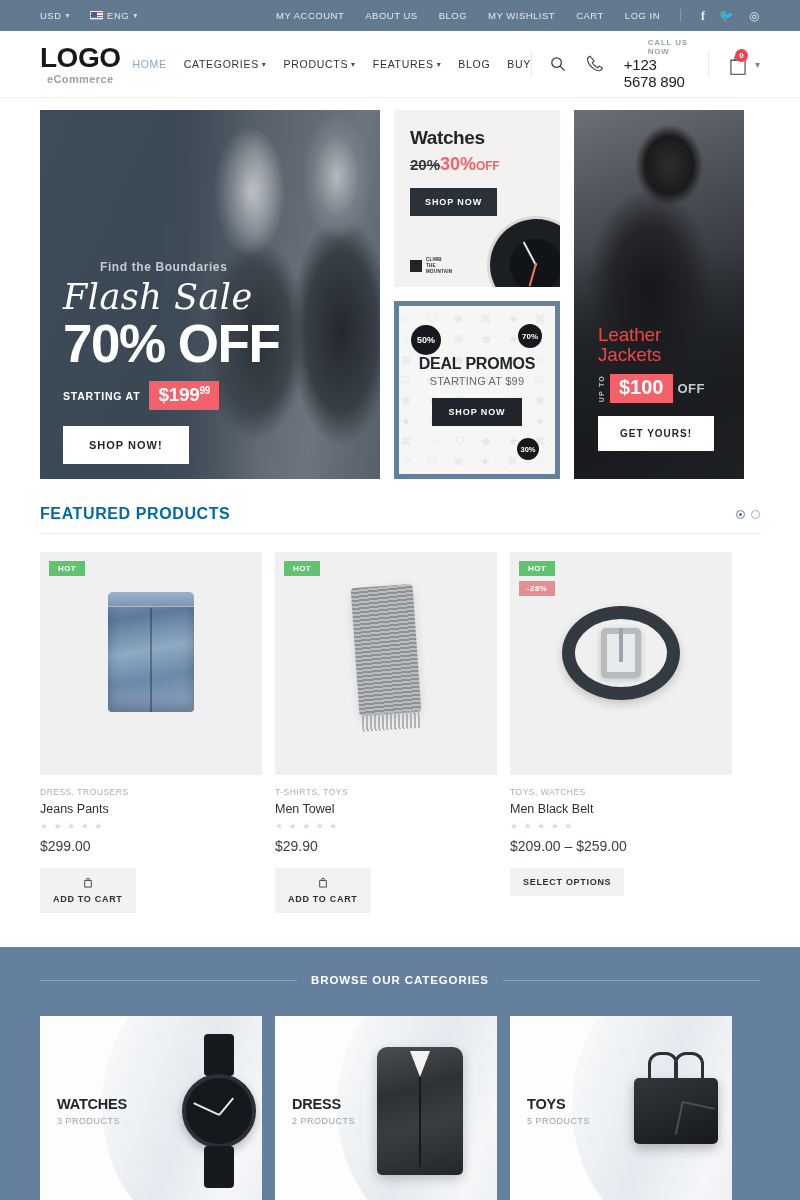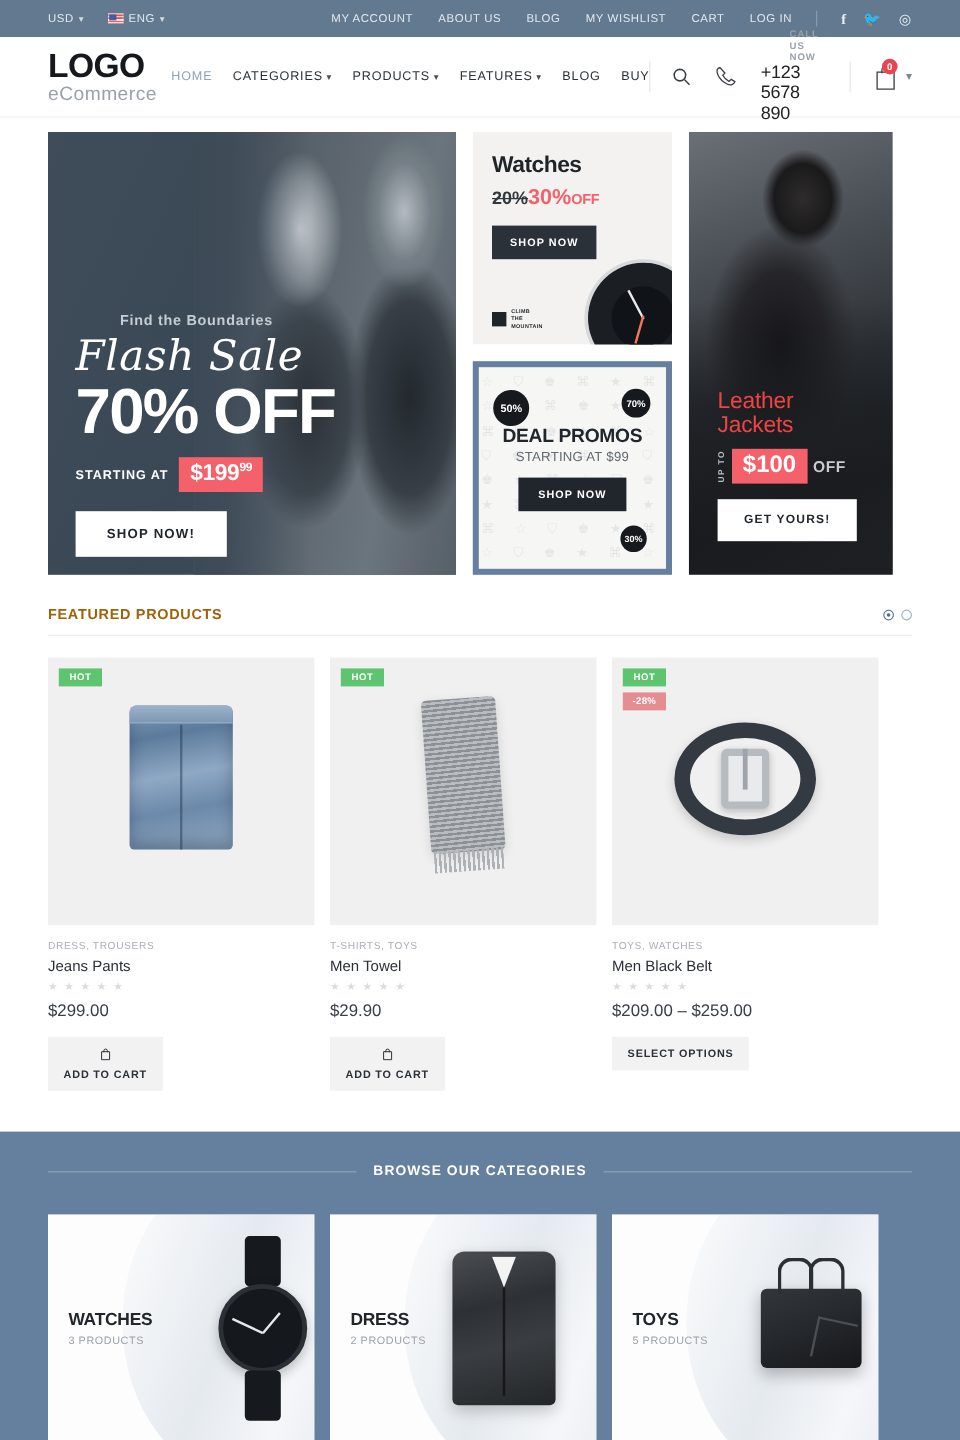--- a/index.html
+++ b/index.html
@@ -35,21 +35,21 @@
   .socials { display:flex; align-items:center; gap:14px; color:#e9eef3; }
   .socials span { font-size:12px; line-height:1; }
 
   
   .header {
     height: 67px; background:#fff; display:flex; align-items:center;
     padding: 0 40px; border-bottom:1px solid #f0f0f0;
   }
   .logo-wrap { display:flex; flex-direction:column; line-height:1; }
   .logo-main { font-size: 28px; font-weight: 800; letter-spacing: -.5px; color:#15191d; }
-  .logo-sub { font-size: 16px; color:#9aa1a8; letter-spacing:.4px; margin-top:2px; text-align:left; }
+  .logo-sub { font-size: 11px; color:#9aa1a8; letter-spacing:.4px; margin-top:2px; text-align:center;font-weight:bold; }
   .mainnav { display:flex; align-items:center; gap:17px; margin-left:12px; font-size:10.5px;
              letter-spacing:.7px; color:#2c3137; }
   .mainnav .nav-i { display:flex; align-items:center; gap:3px; cursor:pointer; white-space:nowrap; }
   .mainnav .active { color:#8aa4bd; }
   .hdr-right { margin-left:auto; display:flex; align-items:center; gap:18px; }
   .icon-btn { cursor:pointer; display:flex; align-items:center; justify-content:center; }
   .callbox { line-height:1.15; }
   .call-label { font-size:8px; letter-spacing:.8px; color:#9aa1a8; font-weight:700;margin-left:24px; }
   .call-num { font-size:15px; color:#222; letter-spacing:-.2px; }
   .hdr-sep { width:1px; height:26px; background:#e6e6e6; }
@@ -176,21 +176,21 @@
   .lj-amt { background:#f4616a; color:#fff; font-size:20px; font-weight:700; padding:2px 9px 4px 9px; }
   .lj-off { font-size:13px; color:#c6cbd0; font-weight:600; letter-spacing:.5px; }
   .lj-btn {
     margin-top:13px; background:#fff; color:#20262c; font-size:10px; font-weight:700;
     letter-spacing:1px; padding:12px 22px; display:inline-block; cursor:pointer; text-align:center;
     min-width:114px;
   }
 
   
   .feat-head { padding: 26px 40px 0 40px; display:flex; align-items:center; }
-  .feat-title { font-size:12px; font-weight:800; letter-spacing:.6px; color:#a16207; }
+  .feat-title { font-size:16px; font-weight:800; letter-spacing:.6px; color:#0369a1; }
   .dots { margin-left:auto; display:flex; gap:6px; align-items:center; }
   .dot { width:9px; height:9px; border-radius:50%; border:1px solid #9fb2c4; cursor:pointer; }
   .dot.on { border-color:#64809e; position:relative; }
   .dot.on::after{ content:""; position:absolute; inset:2px; border-radius:50%; background:#4c6c8e; }
   .feat-rule { margin:10px 40px 0 40px; height:1px; background:#ececec; }
 
   .products { display:flex; gap:13px; padding: 18px 40px 0 40px; }
   .pcard { width:222px; }
   .pimg { height:223px; background:#f0f0f0; position:relative; overflow:hidden; }
   .badges { position:absolute; left:9px; top:9px; z-index:4; display:flex; flex-direction:column; gap:5px; }

